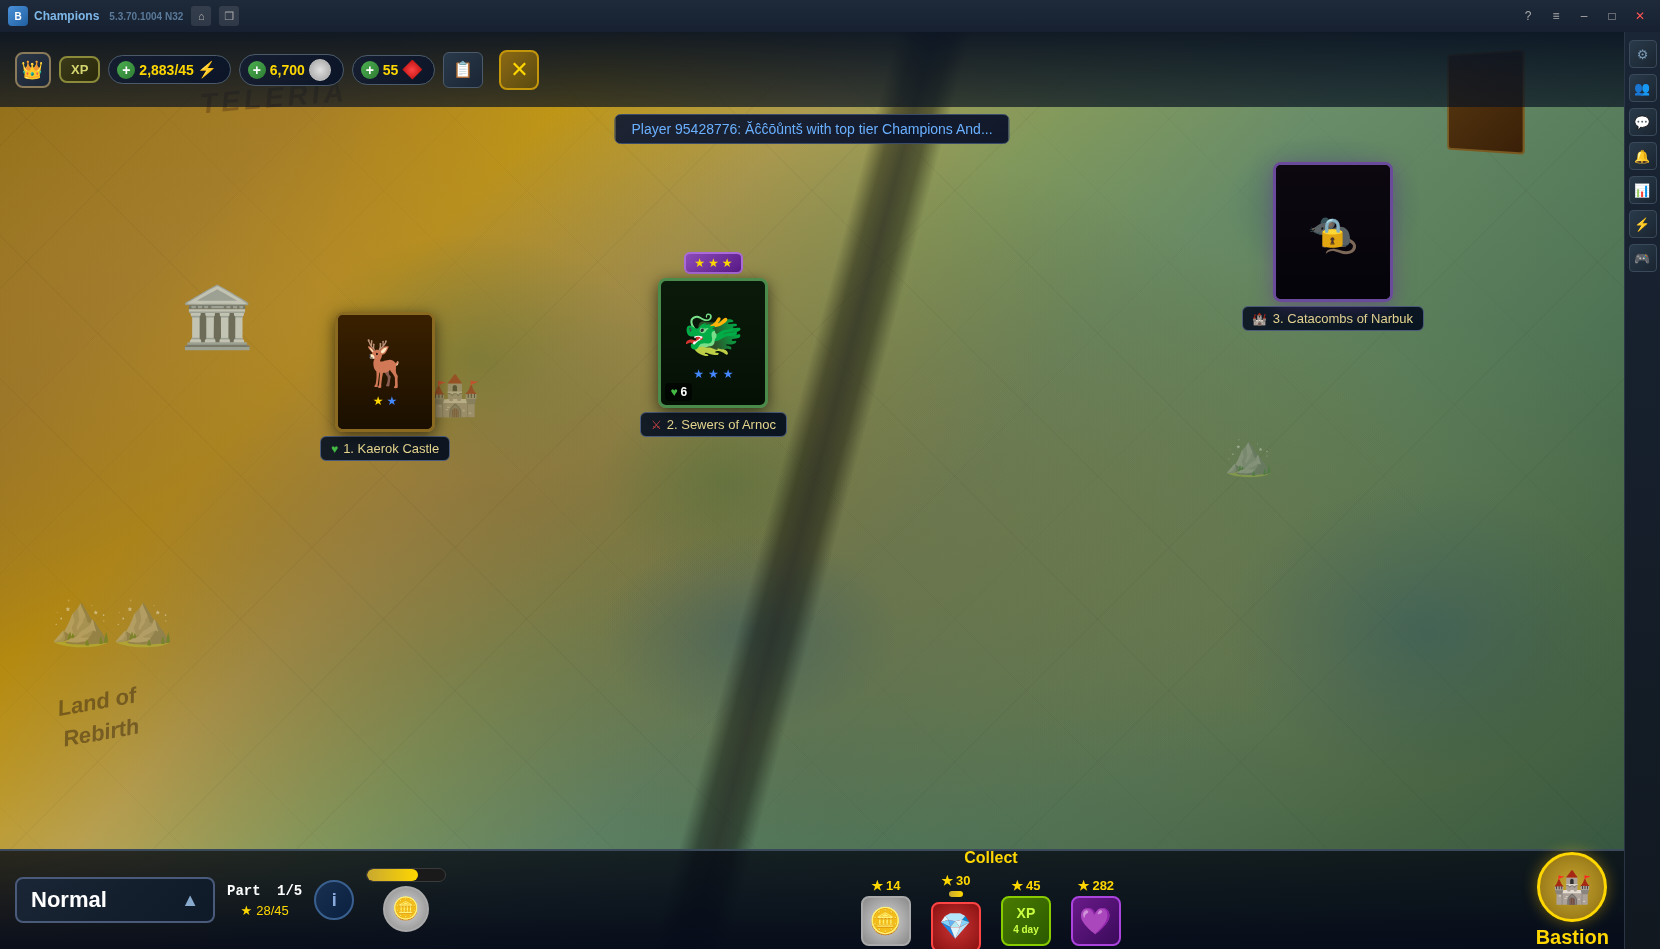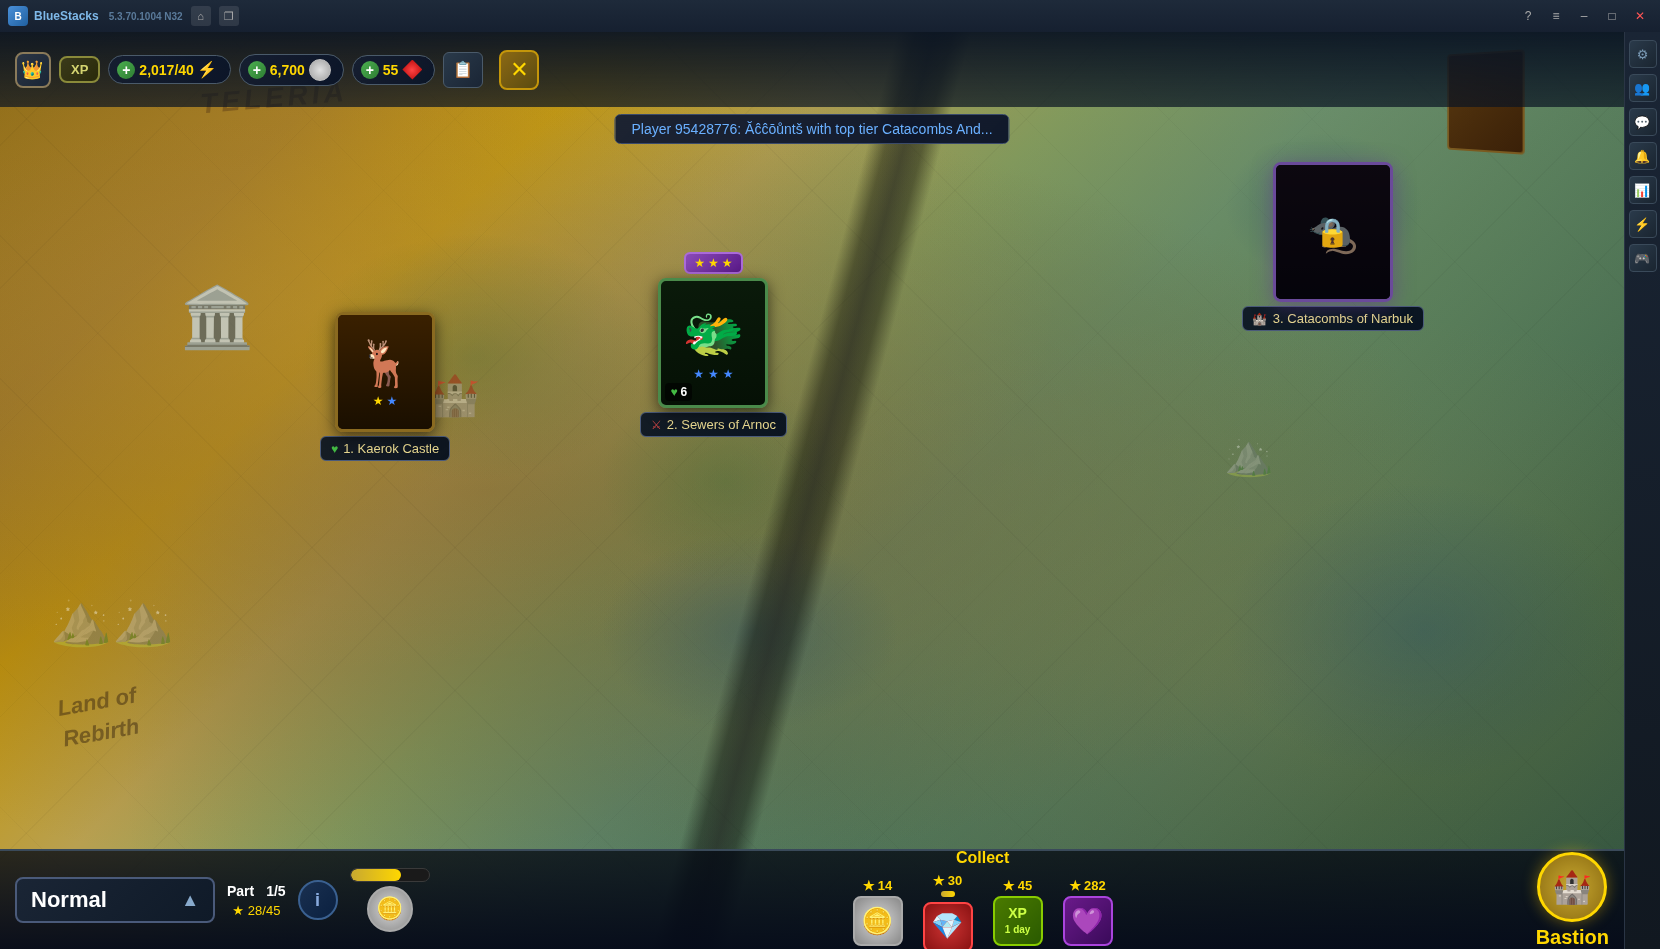--- a/index.html
+++ b/index.html
@@ -438,20 +438,21 @@
       display: flex;
       flex-direction: column;
       align-items: center;
       gap: 4px;
     }
 
     .part-text {
       color: white;
       font-size: 14px;
       font-weight: bold;
+      font-family: Liberation Mono, monospace;
     }
 
     .part-stars {
       display: flex;
       align-items: center;
       gap: 4px;
       color: #FFD700;
       font-size: 13px;
     }
 
@@ -653,21 +654,21 @@
       background: radial-gradient(ellipse, rgba(50,100,50,0.3) 0%, transparent 70%);
       border-radius: 60%;
     }
   </style>
 </head>
 <body>
 
 <div id="titlebar">
   <div class="bs-logo">
     <div class="logo-icon">B</div>
-    <span>BlueStacks</span>
+    <span>Champions</span>
     <span style="font-size:10px; color:#5a7a9a; margin-left:4px;">5.3.70.1004 N32</span>
   </div>
   <div class="title-icons">
     <span>⌂</span>
     <span>❐</span>
   </div>
   <div class="win-controls">
     <span>?</span>
     <span>≡</span>
     <span>–</span>
@@ -724,21 +725,21 @@
       <div class="rank-badge">
         <span style="font-size:18px;">👑</span>
       </div>
 
       <div class="xp-badge">
         <span>XP</span>
       </div>
 
       <div class="resource-badge">
         <div class="res-plus">+</div>
-        <span>2,017/40</span>
+        <span>2,883/45</span>
         <span class="energy-icon">⚡</span>
       </div>
 
       <div class="resource-badge">
         <div class="res-plus">+</div>
         <span>6,700</span>
         <div class="silver-icon"></div>
       </div>
 
       <div class="resource-badge">
@@ -751,21 +752,21 @@
         <span style="color:#88aacc;font-size:16px;">📋</span>
       </div>
 
       <div class="close-btn">
         <span>✕</span>
       </div>
     </div>
   </div>
 
   <div id="chat-banner">
-    <span>Player 95428776:  Ăĉĉōůntš with top tier Catacombs And...</span>
+    <span>Player 95428776:  Ăĉĉōůntš with top tier Champions And...</span>
   </div>
 
   <div class="location-marker" style="position:absolute;top:130px;right:200px;">
     <div class="champion-card-large">
       <div style="width:100%;height:100%;background:linear-gradient(180deg,#1a1020,#0a0815);display:flex;align-items:center;justify-content:center;">
         <span style="font-size:40px;">🐀</span>
       </div>
       <div class="lock-overlay">
         <span class="lock-icon-lg">🔒</span>
       </div>
@@ -876,21 +877,21 @@
             <span>💎</span>
           </div>
         </div>
 
         <div class="collect-item">
           <div class="collect-star-label">
             <span>★</span>
             <span>45</span>
           </div>
           <div class="collect-icon xp-collect-icon">
-            <span>XP<br><span style="font-size:10px;">1 day</span></span>
+            <span>XP<br><span style="font-size:10px;">4 day</span></span>
           </div>
         </div>
 
         <div class="collect-item">
           <div class="collect-star-label">
             <span>★</span>
             <span>282</span>
           </div>
           <div class="collect-icon shard-collect-icon">
             <span style="font-size:26px;">💜</span>

